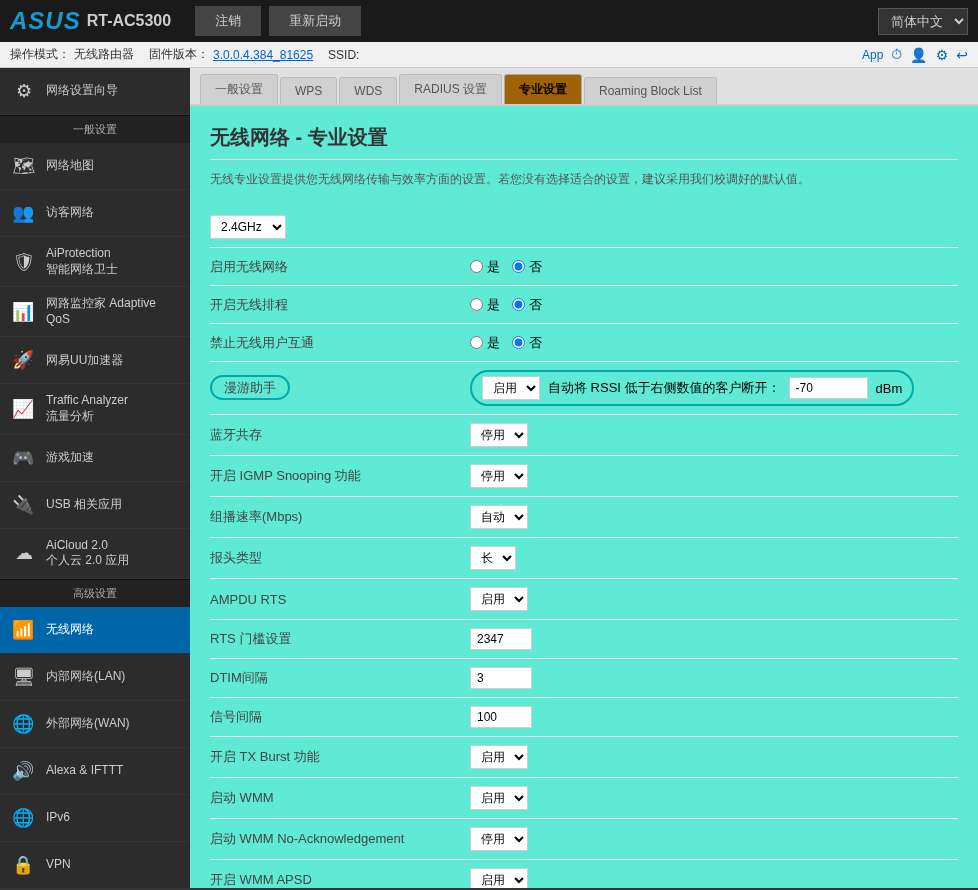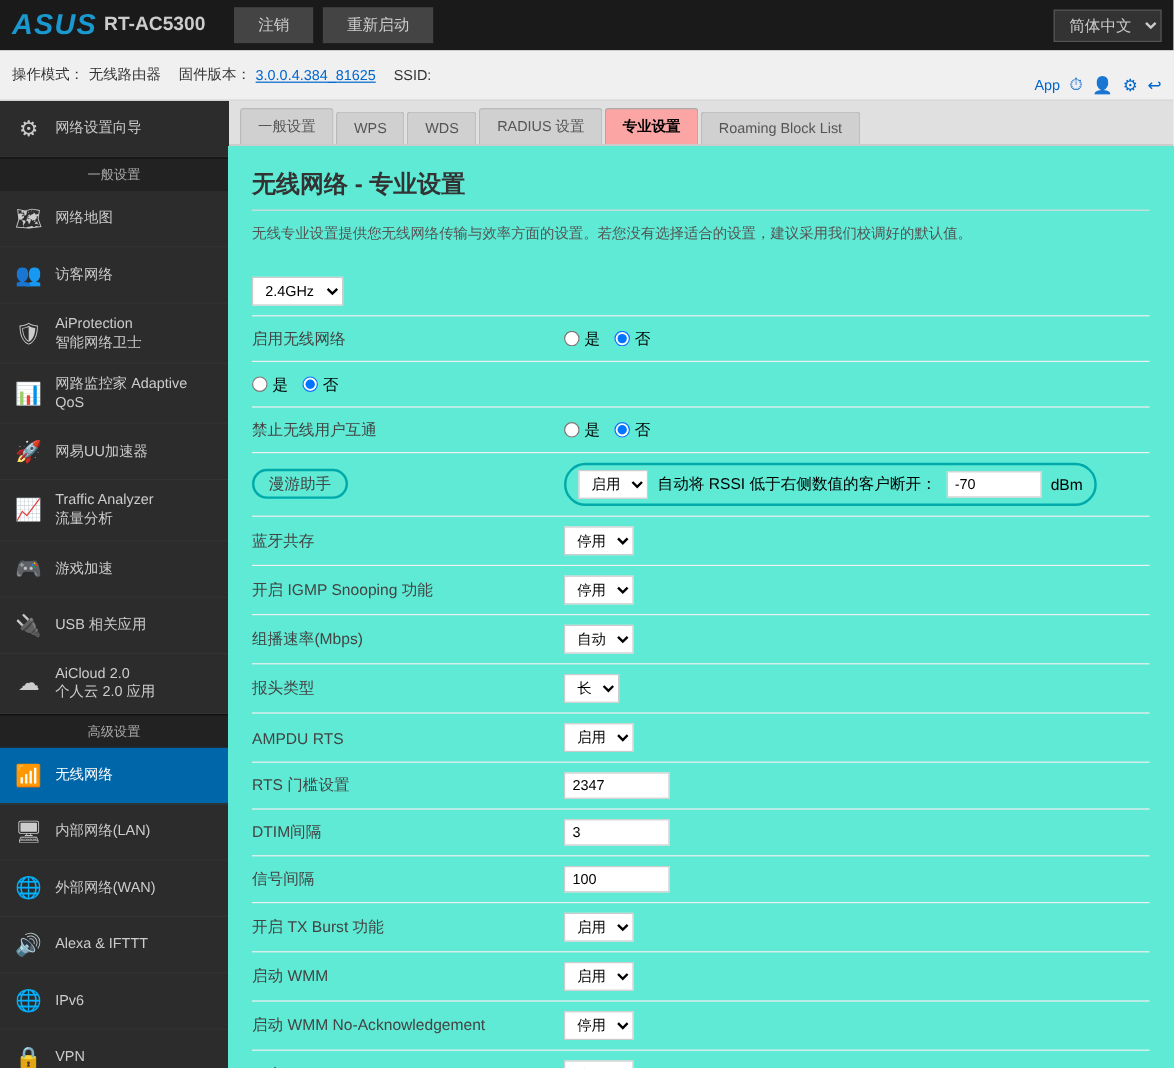--- a/index.html
+++ b/index.html
@@ -13,54 +13,54 @@
     .top-spacer { flex: 1; }
     .lang-select { background: #333; color: #ccc; border: 1px solid #555; padding: 4px 8px; font-size: 13px; cursor: pointer; }
 
     
     #statusbar { background: #f0f0f0; border-bottom: 1px solid #ccc; padding: 4px 10px; display: flex; align-items: center; font-size: 12px; color: #333; }
     #statusbar .mode-label { color: #333; margin-right: 4px; }
     #statusbar .mode-value { color: #333; margin-right: 15px; }
     #statusbar .fw-label { color: #333; margin-right: 4px; }
     #statusbar .fw-value { color: #0066cc; text-decoration: underline; margin-right: 15px; }
     #statusbar .ssid-label { color: #333; }
-    .status-icons { margin-left: auto; display: flex; align-items: center; gap: 8px; margin-top: 16px; }
+    .status-icons { margin-left: auto; display: flex; align-items: center; gap: 8px; }
     .status-icon { color: #0066cc; font-size: 14px; cursor: pointer; }
     .app-label { color: #0066cc; font-size: 12px; cursor: pointer; }
 
     
     #layout { display: flex; height: calc(890px - 42px - 28px); }
 
     
     #sidebar { width: 190px; background: #2c2c2c; flex-shrink: 0; overflow-y: auto; }
     .sidebar-section { color: #aaa; font-size: 11px; text-align: center; padding: 6px 0; background: #222; border-top: 1px solid #111; }
     .sidebar-item { display: flex; align-items: center; padding: 9px 10px; cursor: pointer; color: #ccc; font-size: 12px; border-bottom: 1px solid #333; }
     .sidebar-item.active { background: #0066aa; color: #fff; }
     .sidebar-icon { width: 28px; height: 28px; margin-right: 8px; flex-shrink: 0; display: flex; align-items: center; justify-content: center; font-size: 18px; }
     .sidebar-text { line-height: 1.3; }
 
     
     #main { flex: 1; background: #f5f5f5; display: flex; flex-direction: column; overflow: hidden; }
 
     
     #tabbar { background: #e0e0e0; border-bottom: 2px solid #ccc; display: flex; align-items: flex-end; padding: 0 10px; padding-top: 6px; flex-shrink: 0; }
     .tab { padding: 6px 14px; cursor: pointer; font-size: 12px; color: #555; background: #d0d0d0; border: 1px solid #bbb; border-bottom: none; margin-right: 2px; border-radius: 3px 3px 0 0; }
-    .tab.active { background: #fca5a5; color: #000; border-color: #aaa; font-weight: bold; }
+    .tab.active { background: #a16207; color: #000; border-color: #aaa; font-weight: bold; }
 
     
     #content { flex: 1; background: #5eead4; overflow-y: auto; padding: 18px 20px; }
     .page-title { font-size: 20px; color: #333; font-weight: bold; margin-bottom: 10px; border-bottom: 1px solid #ddd; padding-bottom: 8px; }
     .page-desc { font-size: 12px; color: #555; margin-bottom: 18px; line-height: 1.6; }
 
     
     .form-row { display: flex; align-items: center; padding: 8px 0; border-bottom: 1px solid #f0f0f0; min-height: 38px; }
     .form-label { width: 260px; color: #444; font-size: 13px; flex-shrink: 0; padding-right: 10px; }
     .form-control { flex: 1; display: flex; align-items: center; gap: 8px; }
     .form-select { padding: 3px 6px; border: 1px solid #ccc; background: #fff; font-size: 12px; cursor: pointer; }
-    .form-input { padding: 3px 6px; border: 1px solid #ccc; background: #fff; font-size: 12px; width: 88px; }
+    .form-input { padding: 3px 6px; border: 1px solid #ccc; background: #fff; font-size: 12px; width: 62px; }
     .radio-group { display: flex; align-items: center; gap: 12px; }
     .radio-group label { display: flex; align-items: center; gap: 4px; cursor: pointer; font-size: 13px; }
 
     
     .roaming-label-highlight { border: 2px solid #00aaaa; border-radius: 20px; padding: 3px 12px; color: #444; }
     .roaming-control-highlight { border: 2px solid #00aaaa; border-radius: 20px; padding: 4px 10px; display: flex; align-items: center; gap: 8px; }
 
     
     #bottom-bar { background: #333; height: 28px; display: flex; align-items: center; padding: 0 10px; }
   </style>
@@ -193,20 +193,21 @@
         <div class="form-label">启用无线网络</div>
         <div class="form-control">
           <div class="radio-group">
             <label><input type="radio" name="enablewl" style=""> 是</label>
             <label><input type="radio" name="enablewl" checked="" style=""> 否</label>
           </div>
         </div>
       </div>
 
       <div class="form-row">
+        <div class="form-label">开启无线排程</div>
         <div class="form-control">
           <div class="radio-group">
             <label><input type="radio" name="sched" style=""> 是</label>
             <label><input type="radio" name="sched" checked="" style=""> 否</label>
           </div>
         </div>
       </div>
 
       <div class="form-row">
         <div class="form-label">禁止无线用户互通</div>

